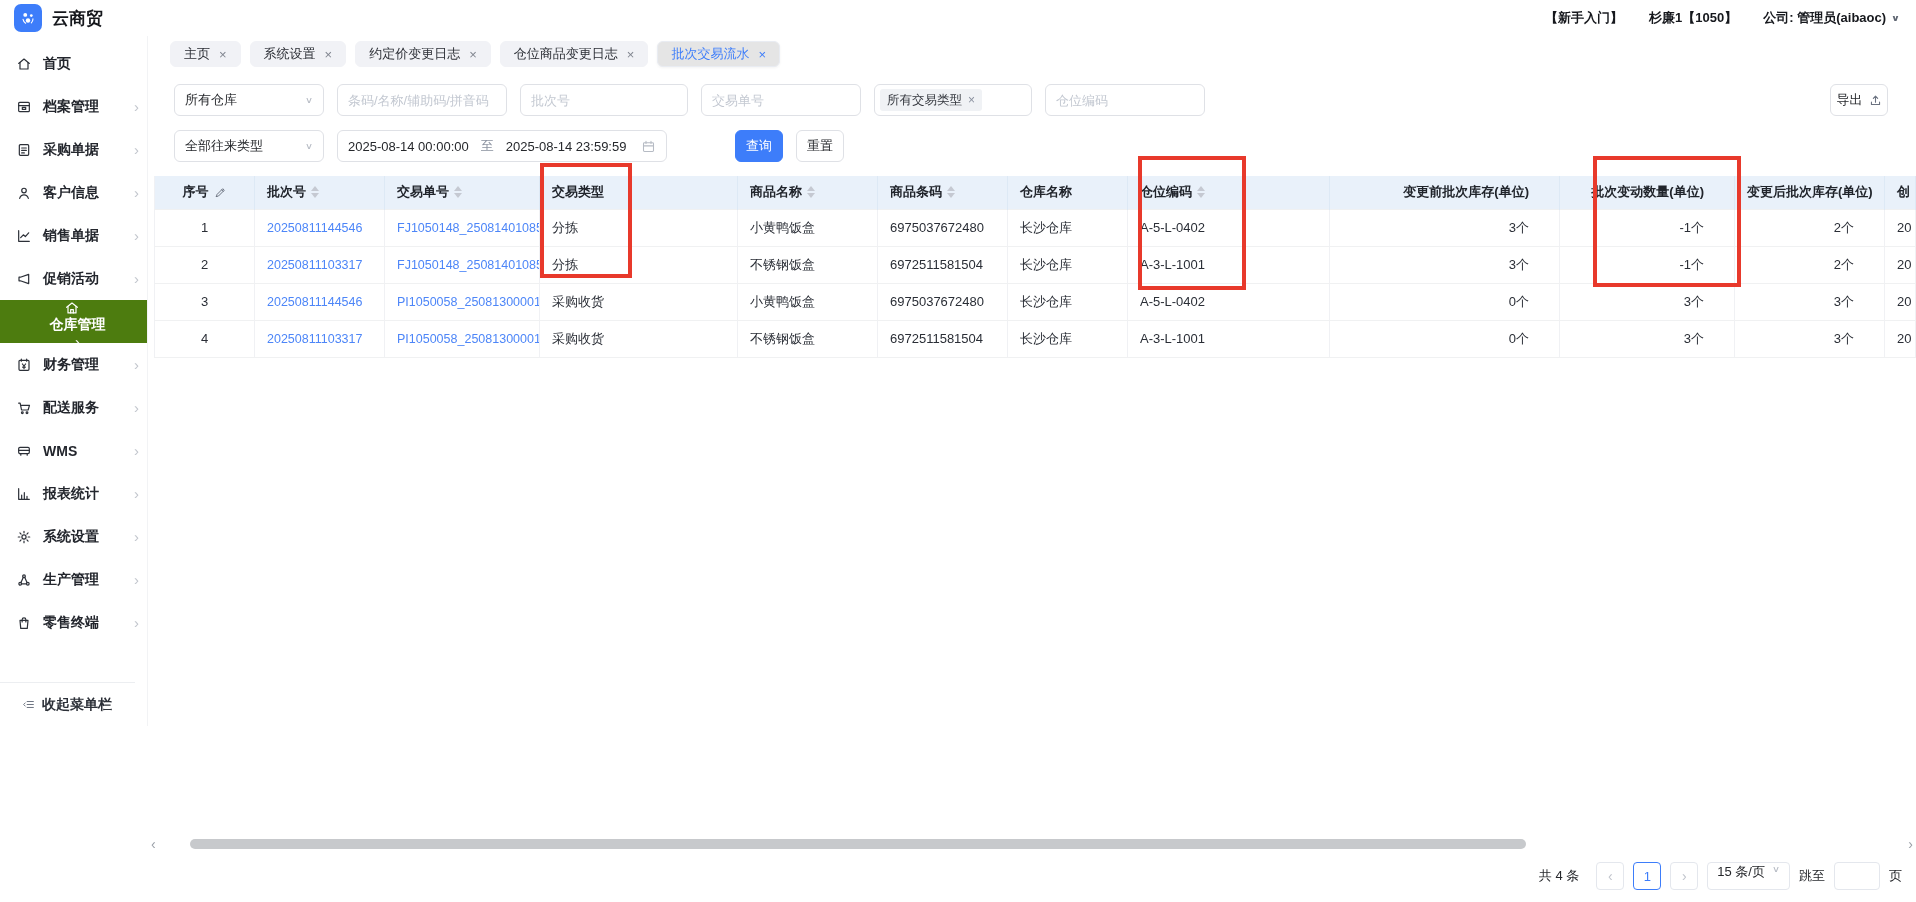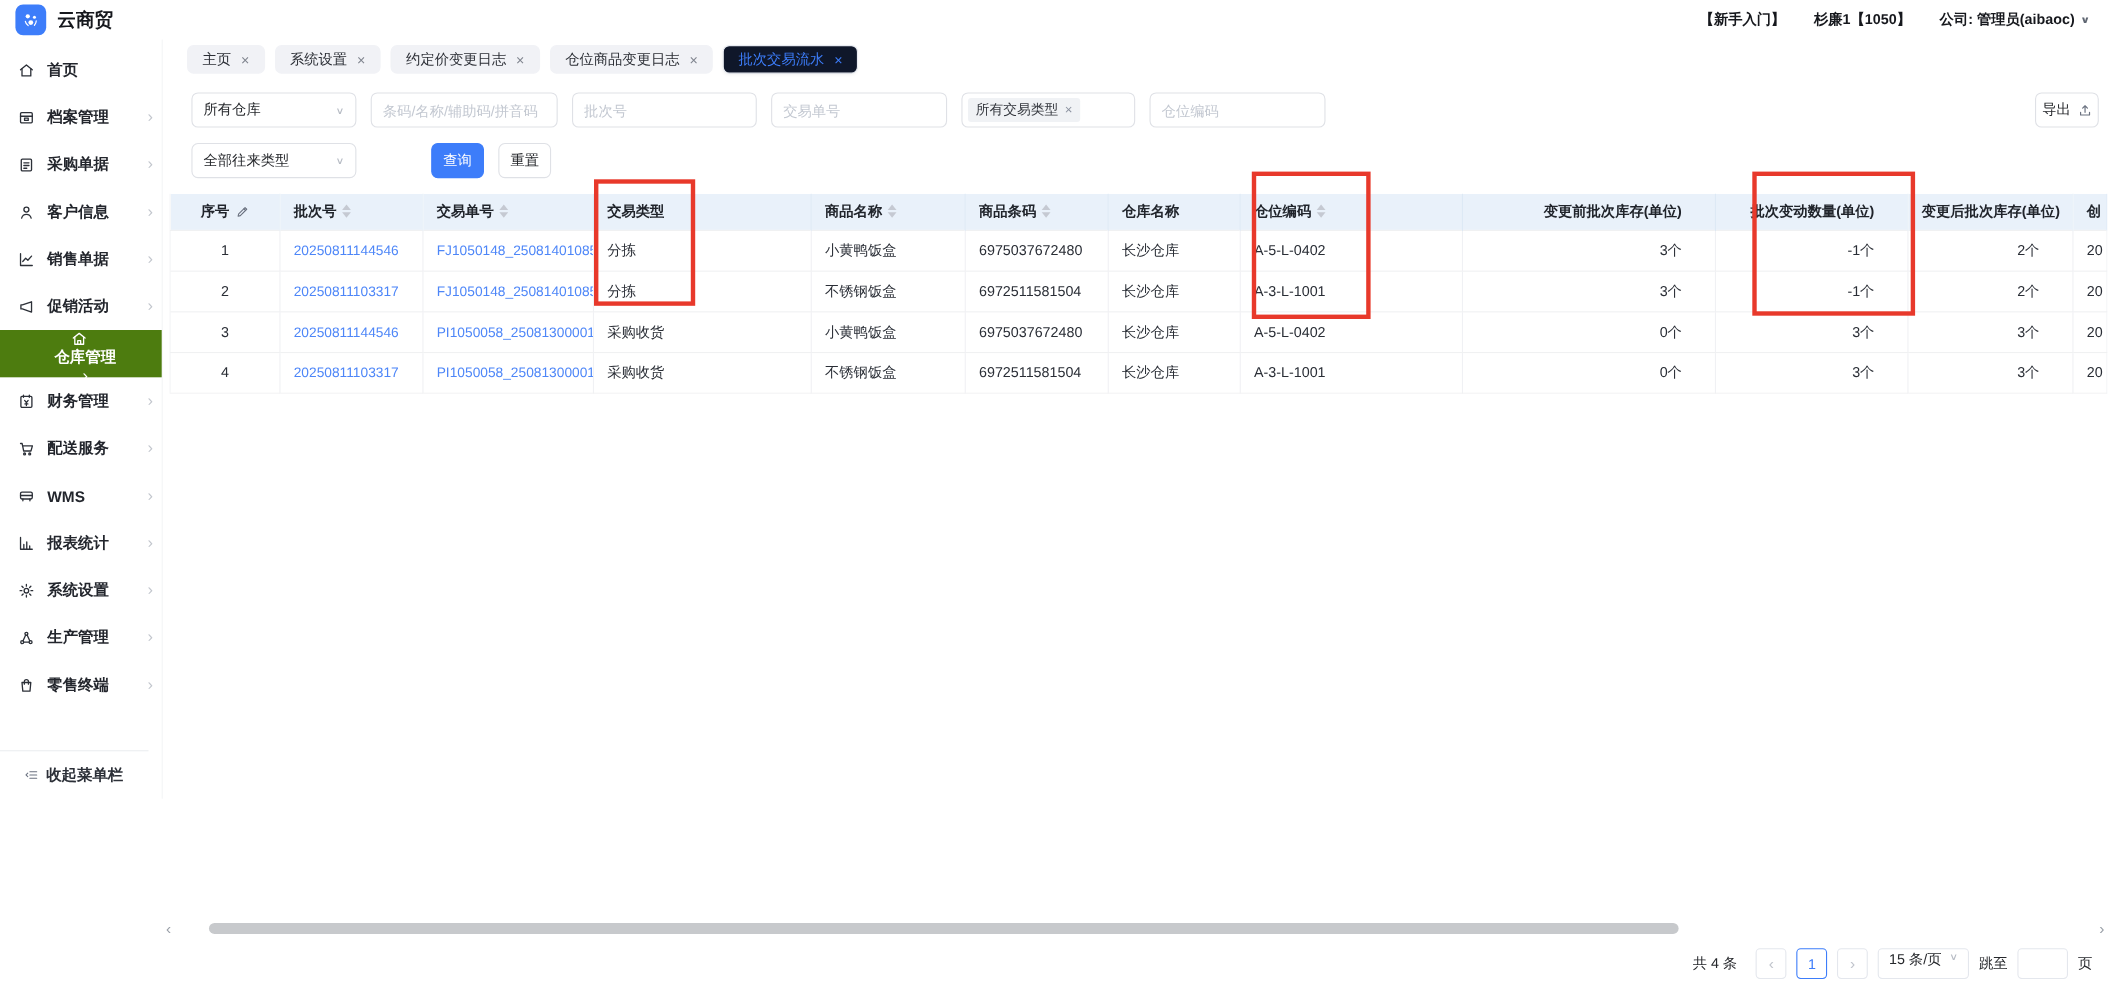--- a/index.html
+++ b/index.html
@@ -34,25 +34,25 @@
   .sidebar-footer svg { width:16px; height:16px; }
   .sidebar-footer span { font-size:14px; font-weight:700; }
 
   
   .content { flex:1; position:relative; min-width:0; background:#fff; }
 
   
   .tabstrip { display:flex; gap:9px; padding:5px 10px 3px 22px; height:34px; align-items:flex-end; }
   .tab { height:26px; display:flex; align-items:center; gap:9px; background:#f1f2f6; border:1px solid #f1f2f6; border-radius:6px; padding:0 13px; font-size:13px; color:#2b2e35; cursor:pointer; white-space:nowrap; }
   .tab .tab-close { color:#80858f; font-size:13px; }
-  .tab.active { background:#0f172a; border-color:#e9ecf2; color:#3d7dfa; box-shadow:0 1px 3px rgba(0,0,0,.05); }
+  .tab.active { background:#e5e5e5; border-color:#e9ecf2; color:#3d7dfa; box-shadow:0 1px 3px rgba(0,0,0,.05); }
   .tab.active .tab-close { color:#3d7dfa; }
 
   
-  .filters { padding:14px 8px 0 26px; }
+  .filters { padding:14px 28px 0 26px; }
   .frow { display:flex; align-items:center; gap:13px; margin-bottom:14px; }
   .ctrl { height:32px; border:1px solid #dfe1e6; border-radius:6px; background:#fff; font-size:13px; }
   .sel { display:flex; align-items:center; justify-content:space-between; padding:0 10px; width:150px; color:#26282c; cursor:pointer; }
   .sel .caret { color:#b6bbc4; }
   input.ctrl { padding:0 10px; color:#26282c; outline:none; }
   input.ctrl::placeholder { color:#c3c8d1; }
   .multi { width:158px; display:flex; align-items:center; padding:0 5px; cursor:pointer; }
   .chip { background:#f0f2f5; border-radius:3px; height:22px; display:flex; align-items:center; gap:6px; padding:0 7px; font-size:12.5px; color:#35383f; }
   .chip .chip-x { color:#8a919f; font-size:12px; }
   .daterange { width:330px; display:flex; align-items:center; padding:0 10px; color:#26282c; cursor:pointer; }
@@ -337,20 +337,31 @@
                   <path d="M12 15V4M8 8l4-4 4 4"></path>
                   <path d="M4.5 15v4.5h15V15"></path>
                 </svg>
               </span>
           </div>
         </div>
         <div class="frow">
           <div class="ctrl sel">
             <span>全部往来类型</span>
             <span class="caret">∨</span>
+          </div>
+          <div class="ctrl daterange">
+            <span>2025-08-14 00:00:00</span>
+            <span class="to">至</span>
+            <span>2025-08-14 23:59:59</span>
+            <span class="cal">
+                <svg viewBox="0 0 24 24" fill="none" stroke="currentColor" stroke-width="1.7" stroke-linecap="round">
+                  <rect x="4" y="6" width="16" height="14" rx="1.5"></rect>
+                  <path d="M8 3.5V7M16 3.5V7M4 11h16"></path>
+                </svg>
+              </span>
           </div>
           <div class="btn btn-primary ml-big">查询</div>
           <div class="btn btn-plain">重置</div>
         </div>
       </div>
 
       <div class="table-wrap">
         <table class="grid">
           <colgroup>
               <col style="width: 100px;">

